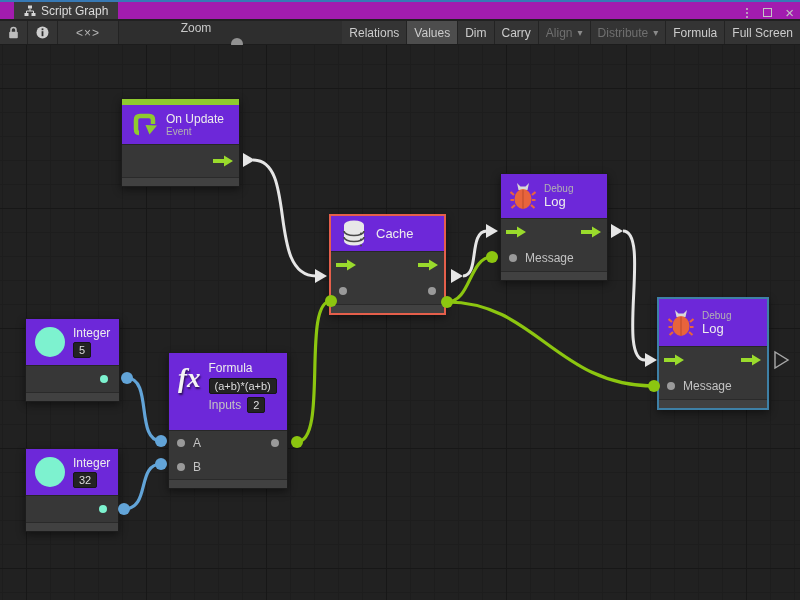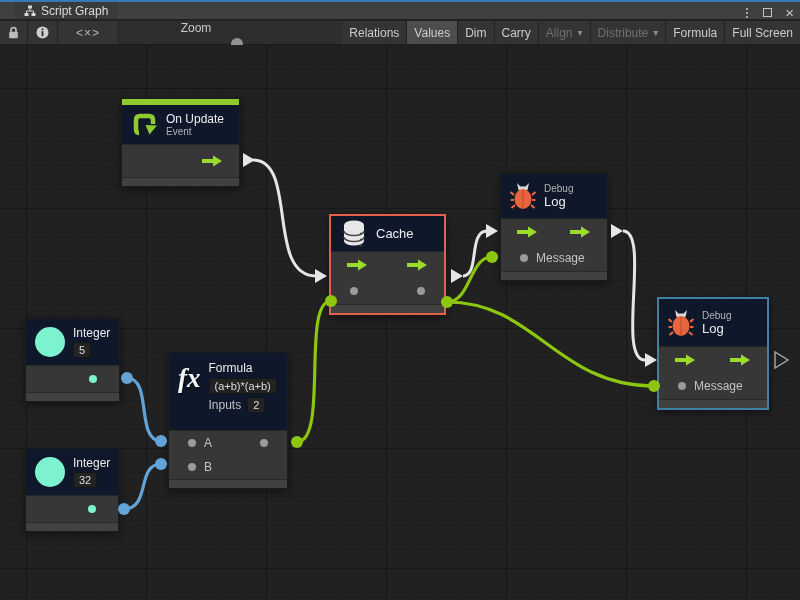--- a/index.html
+++ b/index.html
@@ -2,21 +2,21 @@
 <html style="--topline: #3779b5; --accent_green: #8fca2f; --exec_green: #9adb2c; --wire_green: #8cc610; --wire_blue: #62a4d8; --wire_white: #e6e6e6; --mint: #7df2cf; --bug_orange: #e8643c; --selection_red: #e55f4b; --selection_blue: #3e80a6;"><head>
 <meta charset="utf-8">
 <style>
   * { margin:0; padding:0; box-sizing:border-box; }
   html,body { width:800px; height:600px; overflow:hidden; background:#1a1a1a;
               font-family:"Liberation Sans", sans-serif; -webkit-font-smoothing:antialiased; }
   #app { position:relative; width:800px; height:600px; background:#212121; }
 
   
   .titlebar { position:absolute; left:0; top:0; width:800px; height:19px;
-              background:#404040; border-top:2px solid var(--topline,#3779b5);
+              background:#a21caf; border-top:2px solid var(--topline,#3779b5);
               display:flex; align-items:stretch; }
   .tab { display:flex; align-items:center; gap:5px; margin-left:14px; padding:0 10px;
          background:#3a3a3a; color:#dcdcdc; font-size:12px; }
   .win-controls { position:absolute; right:6px; top:2px; height:17px; display:flex; align-items:center; gap:13px; }
   .kebab { display:flex; flex-direction:column; gap:2px; padding:2px; }
   .kebab i { width:2px; height:2px; background:#c4c4c4; border-radius:50%; display:block; }
   .maxbox { width:9px; height:9px; border:1.5px solid #c4c4c4; display:block; }
   .closex { color:#c4c4c4; font-size:15px; line-height:15px; }
 
   
@@ -49,27 +49,27 @@
     background-position:0 43px, 26px 0, 0 19px, 2px 0; }
 
   
   .node { position:absolute; background:#373737; border:1px solid #1c1c1c;
           box-shadow:0 3px 8px rgba(0,0,0,.45); color:#e4e4e4; }
   .sel { position:absolute; box-shadow:0 3px 8px rgba(0,0,0,.45); }
   .sel-red  { border:2px solid var(--selection_red,#e55f4b); }
   .sel-blue { border:2px solid var(--selection_blue,#3e80a6); }
   .sel .node { position:relative; left:0; top:0; border:none; box-shadow:none; width:100%; }
   .node-topbar { height:6px; background:var(--accent_green,#8fca2f); }
-  .node-header { background:#0f172a; border-bottom:1px solid #272727;
+  .node-header { background:#6d28d9; border-bottom:1px solid #272727;
                  display:flex; align-items:center; gap:8px; padding:0 9px; }
   .hcol { display:flex; flex-direction:column; justify-content:center; }
   .ntitle { font-size:12px; color:#ededed; }
   .ntitle.big { font-size:13px; }
   .nkicker, .nsub { font-size:10px; color:#b2b2b2; }
-  .prow { display:flex; align-items:center; padding:0 16px; gap:8px; }
+  .prow { display:flex; align-items:center; padding:0 5px; gap:8px; }
   .prow .spacer { flex:1; }
   .plabel { font-size:12px; color:#c3c3c3; }
   .node-footer { height:9px; background:#414141; border-top:1px solid #2a2a2a; }
   .dot { width:8px; height:8px; border-radius:50%; background:#9a9a9a; flex:0 0 auto; }
   .dot.mint { background:var(--mint,#7df2cf); }
   .valbox { background:#232323; border:1px solid #161616; border-radius:2px;
             color:#dddddd; font-size:11px; padding:1px 5px; display:inline-block; }
   .circle-icon { width:30px; height:30px; border-radius:50%; background:var(--mint,#7df2cf); flex:0 0 auto; }
   .fx { font-family:"Liberation Serif", serif; font-style:italic; font-weight:bold;
         font-size:27px; color:#f4f4f4; text-shadow:1px 2px 2px rgba(0,0,0,.6); line-height:1; }

